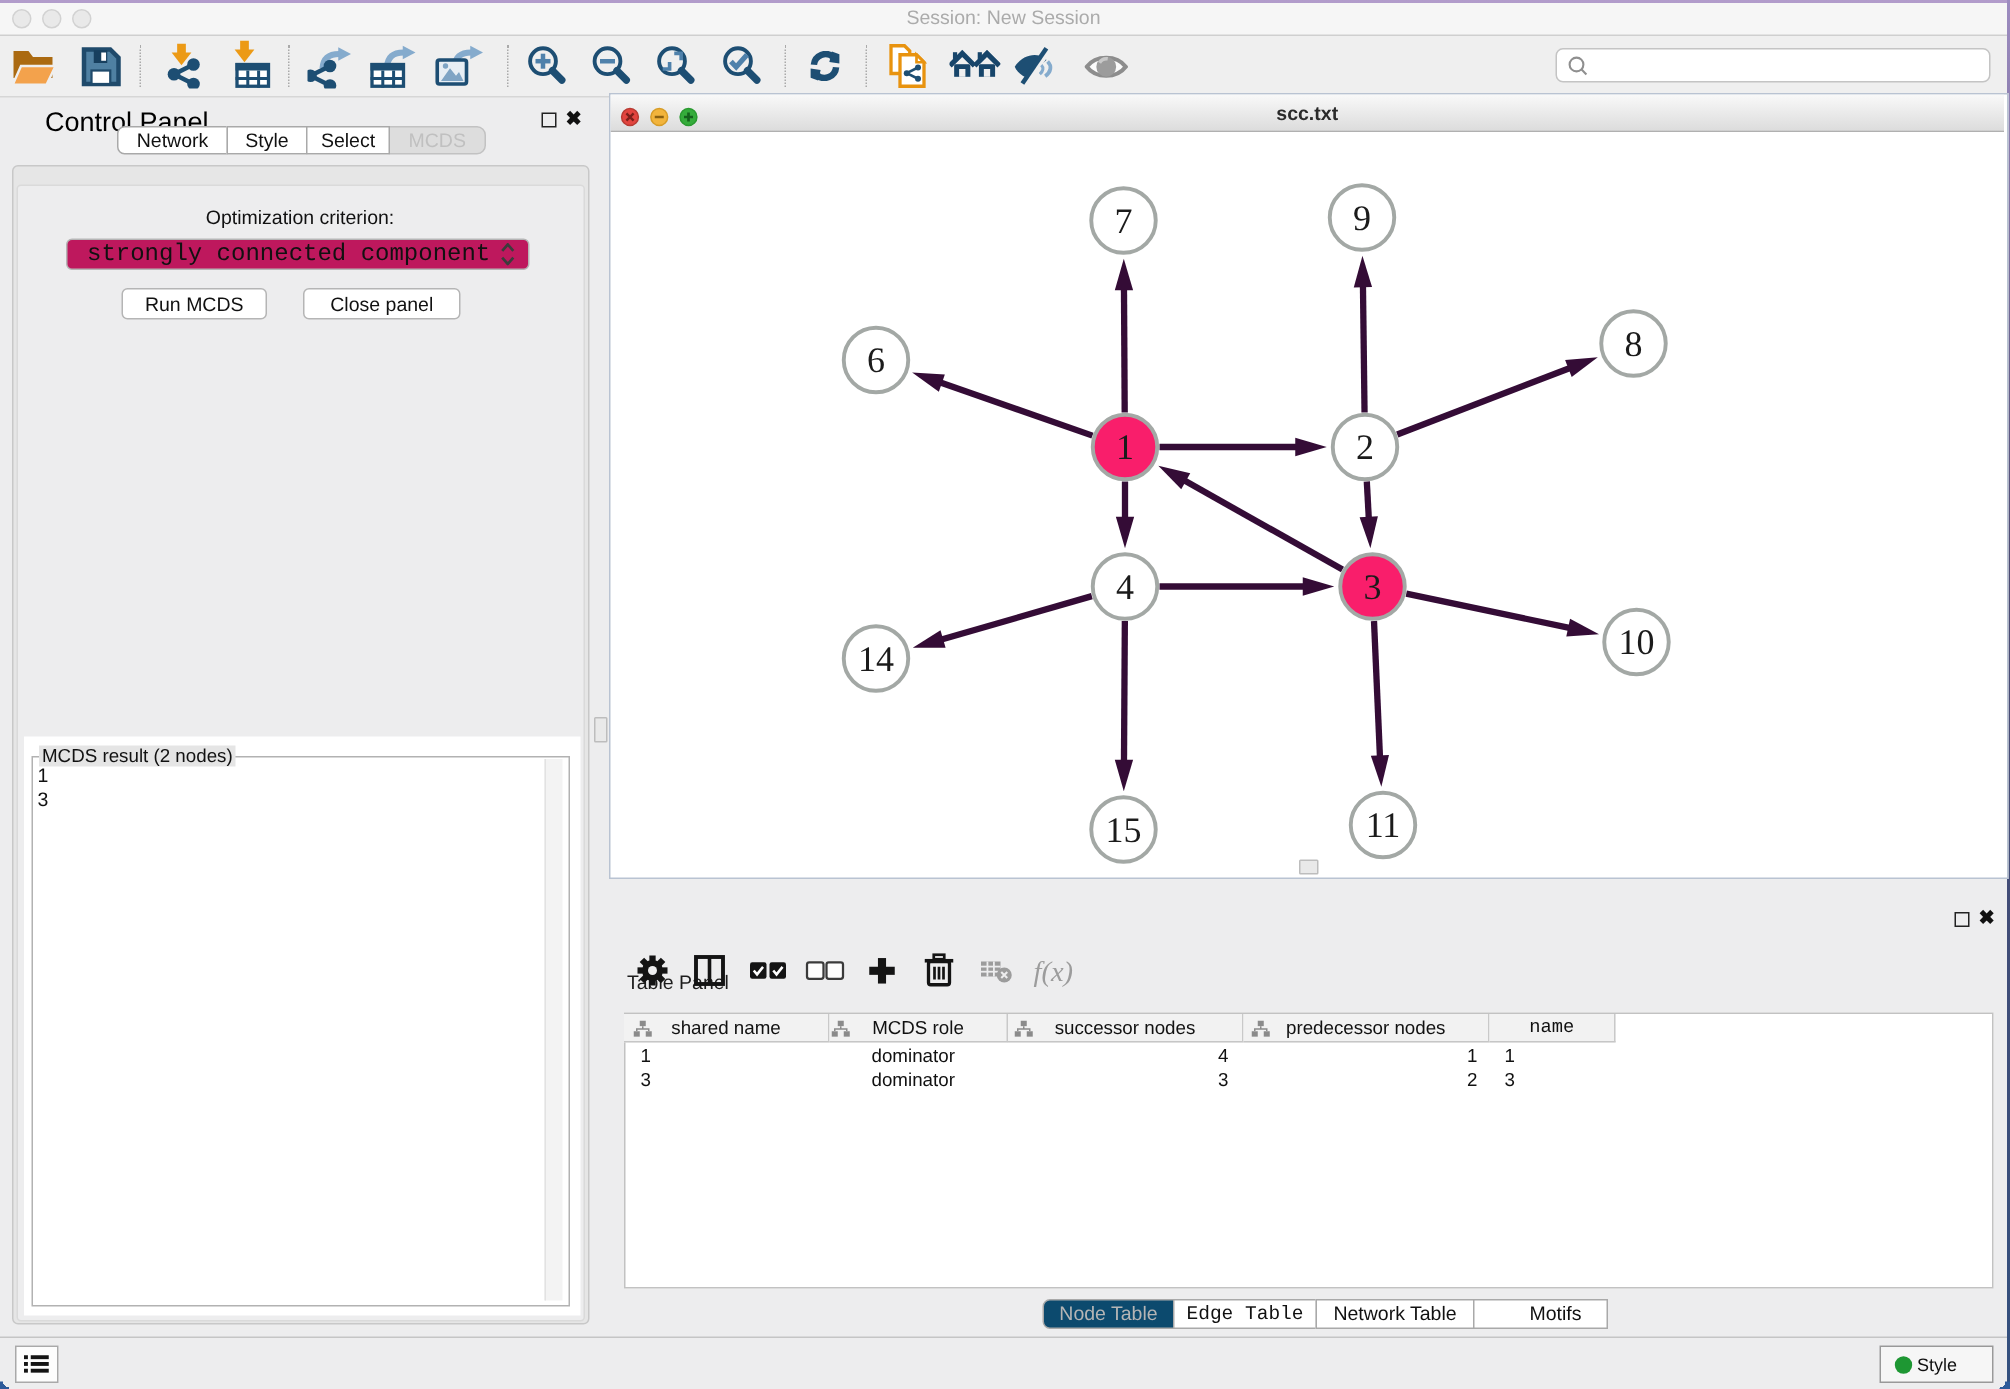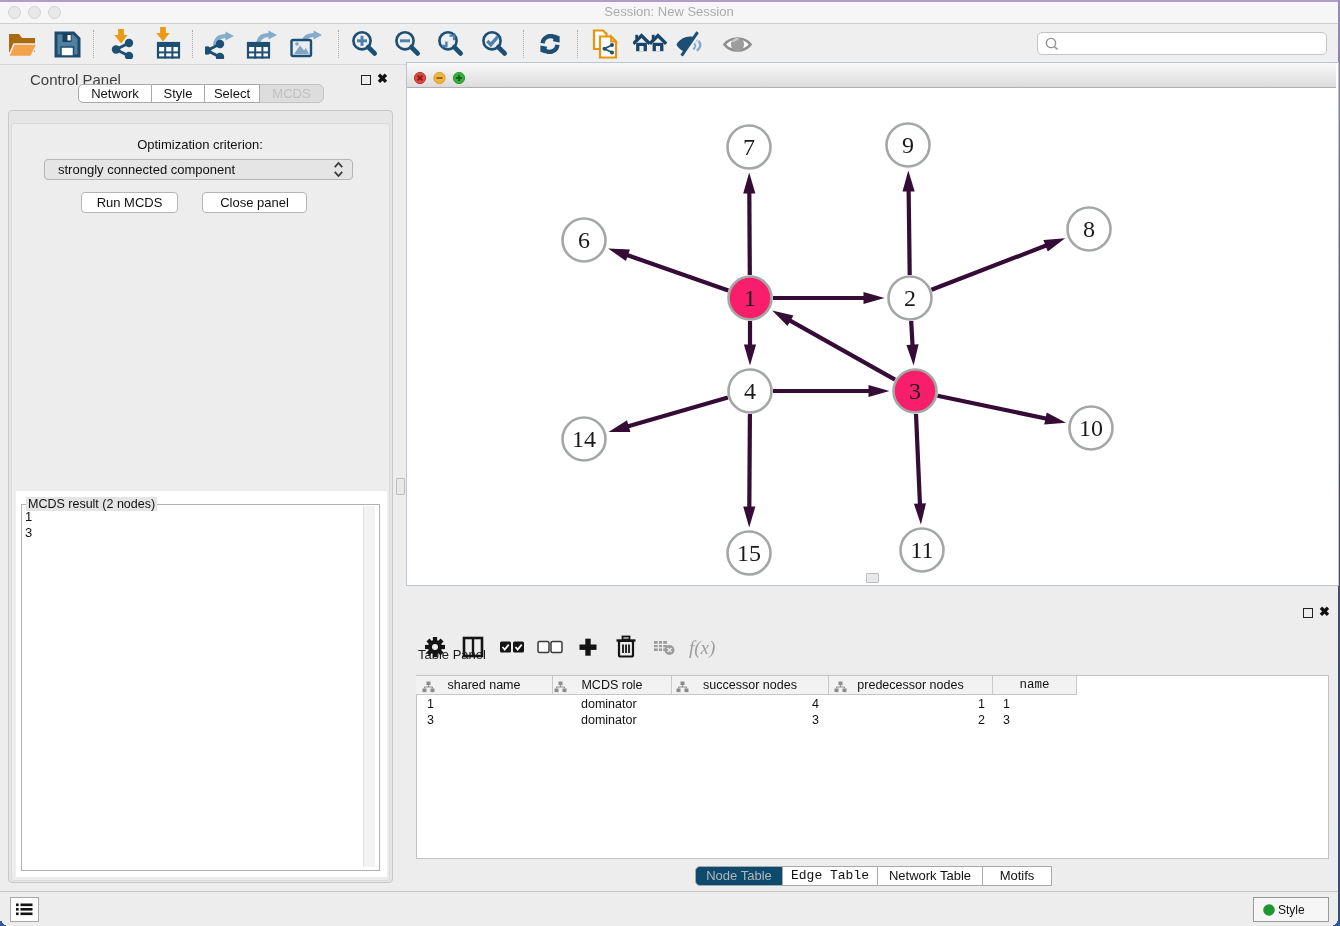--- a/index.html
+++ b/index.html
@@ -11,30 +11,30 @@
           border-radius:5px 5px 4px 4px;overflow:hidden;}
   
   #titlebar{left:0;top:2px;width:1338px;height:21px;background:#f6f6f6;border-bottom:1px solid #cfcfcf;}
   .tl{width:11px;height:11px;border-radius:50%;background:#e9e9e9;border:1px solid #d2d2d2;top:6px;}
   #wtitle{width:1338px;top:4px;text-align:center;font-size:13px;color:#ababab;}
   
   #toolbar{left:0;top:24px;width:1338px;height:40px;background:#efefef;border-bottom:1px solid #d6d6d6;}
   .tsep{top:30px;height:28px;width:0;border-left:1px dotted #aaaaaa;}
   #search{left:1037px;top:32px;width:288px;height:21px;background:#fff;border:1px solid #c4c4c4;border-radius:5px;}
   
-  #cptitle{left:30px;top:71px;font-size:15px;color:#404040;}
+  #cptitle{left:30px;top:71px;font-size:18px;color:#000000;}
   .floatbtn{width:8px;height:8px;border:1.5px solid #222;background:transparent;}
   .closebtn{font-size:13px;font-weight:bold;color:#111;}
   .tab{top:84px;height:17px;background:#fff;border:1px solid #a9a9a9;font-size:13px;color:#111;
        text-align:center;line-height:18px;}
   #tabpanel{left:8px;top:110px;width:383px;height:771px;background:#e6e6e6;border:1px solid #c8c8c8;border-radius:4px;}
   #tabinner{left:11px;top:123px;width:377px;height:756px;background:#ededee;border:1px solid #dadada;border-radius:3px;}
   #optlabel{left:0px;top:137px;width:400px;text-align:center;font-size:13px;color:#111;}
-  #combo{left:44px;top:159px;width:294px;height:19px;background:#e5e5e5;border:1px solid #b5b5b5;border-radius:4px;
-         font-size:13px;color:#111;line-height:19px;padding-left:13px;}
+  #combo{left:44px;top:159px;width:294px;height:19px;background:#be185d;border:1px solid #b5b5b5;border-radius:4px;
+         font-size:16px;color:#111;line-height:19px;padding-left:13px;font-family:Liberation Mono, monospace;}
   .btn{top:192px;height:19px;background:#fff;border:1px solid #b5b5b5;border-radius:4px;
        font-size:13px;color:#111;text-align:center;line-height:19px;}
   #resultbox{left:16px;top:491px;width:371px;height:386px;background:#fff;}
   #groupbox{left:21px;top:504px;width:357px;height:365px;border:1px solid #b2b2b2;}
   #grouplabel{left:26px;top:497px;background:#e5e5e5;font-size:12.5px;color:#111;padding:0 2px;}
   #resulttext{left:25px;top:509px;font-size:13px;color:#111;line-height:16px;}
   #resscroll{left:363px;top:506px;width:11px;height:361px;background:#f3f3f3;border-left:1px solid #e2e2e2;}
   
   #netframe{left:406px;top:62px;width:931px;height:522px;overflow:hidden;border:1px solid #b9c3d2;background:#fff;}
   #nettitle{left:0;top:0;width:929px;height:24px;background:linear-gradient(180deg,#f9f9f9,#dcdcdc);
@@ -227,20 +227,21 @@
 <div class="abs" id="netframe">
   <div class="abs" id="nettitle"></div>
   <svg class="abs" style="left:6px;top:8px;" width="60" height="14" viewBox="0 0 60 14">
 <circle cx="7" cy="7" r="5.6" fill="#e2443e" stroke="#b83b33" stroke-width="1"></circle>
 <path d="M4.6 4.6 L9.4 9.4 M9.4 4.6 L4.6 9.4" stroke="#7c1f1a" stroke-width="1.6"></path>
 <circle cx="26.5" cy="7" r="5.6" fill="#f2b43c" stroke="#d79c26" stroke-width="1"></circle>
 <line x1="23.5" y1="7" x2="29.5" y2="7" stroke="#8a6010" stroke-width="1.8"></line>
 <circle cx="46" cy="7" r="5.6" fill="#35ac3b" stroke="#2a9a30" stroke-width="1"></circle>
 <path d="M43 7 H49 M46 4 V10" stroke="#14611c" stroke-width="1.8"></path>
 </svg>
+  <div class="abs" id="netname">scc.txt</div>
   <div class="abs" id="graph" style="left:0px;top:25px;width:929px;height:497px;">
       <svg width="929" height="498" style="position:absolute;left:0;top:0;">
         <line x1="342.8" y1="187.0" x2="342.3" y2="101.5" stroke="#340c36" stroke-width="4.2"></line>
         <polygon points="342.2,84.5 348.4,105.5 336.2,105.5" fill="#340c36"></polygon>
         <line x1="321.3" y1="202.4" x2="217.1" y2="166.0" stroke="#340c36" stroke-width="4.2"></line>
         <polygon points="201.1,160.4 222.9,161.6 218.9,173.1" fill="#340c36"></polygon>
         <line x1="366.0" y1="210.0" x2="460.5" y2="210.0" stroke="#340c36" stroke-width="4.2"></line>
         <polygon points="477.5,210.0 456.5,216.1 456.5,203.9" fill="#340c36"></polygon>
         <line x1="343.0" y1="233.0" x2="343.0" y2="260.5" stroke="#340c36" stroke-width="4.2"></line>
         <polygon points="343.0,277.5 336.9,256.5 349.1,256.5" fill="#340c36"></polygon>
@@ -374,21 +375,21 @@
       <div class="abs trow" style="left:597px;top:21px;">1</div>
       <div class="abs trow" style="left:21px;top:37px;">3</div>
       <div class="abs trow" style="left:175px;top:37px;">dominator</div>
       <div class="abs trow" style="left:333px;top:37px;width:80px;text-align:right;">3</div>
       <div class="abs trow" style="left:499px;top:37px;width:80px;text-align:right;">2</div>
       <div class="abs trow" style="left:597px;top:37px;">3</div>
     </div>
   <div class="abs btab" style="left:289px;width:86px;background:#0c4a6e;color:#b5b5b5;border-radius:5px 0 0 5px;">Node Table</div>
   <div class="abs btab" style="left:376px;width:94px;font-family:Liberation Mono, monospace;">Edge Table</div>
   <div class="abs btab" style="left:471px;width:104px;">Network Table</div>
-  <div class="abs btab" style="left:576px;width:68px;">Motifs</div>
+  <div class="abs btab" style="left:576px;width:68px;padding-left:20px;">Motifs</div>
 </div>
 
 <div class="abs" id="statussep"></div>
 <div class="abs" id="listbtn"><svg width="27" height="23" viewBox="0 0 27 23">
       <g fill="#141414">
         <rect x="5" y="5.5" width="2.6" height="2.6"></rect>
         <rect x="5" y="10" width="2.6" height="2.6"></rect>
         <rect x="5" y="14.5" width="2.6" height="2.6"></rect>
         <rect x="9.5" y="5.5" width="12" height="2.6"></rect>
         <rect x="9.5" y="10" width="12" height="2.6"></rect>

